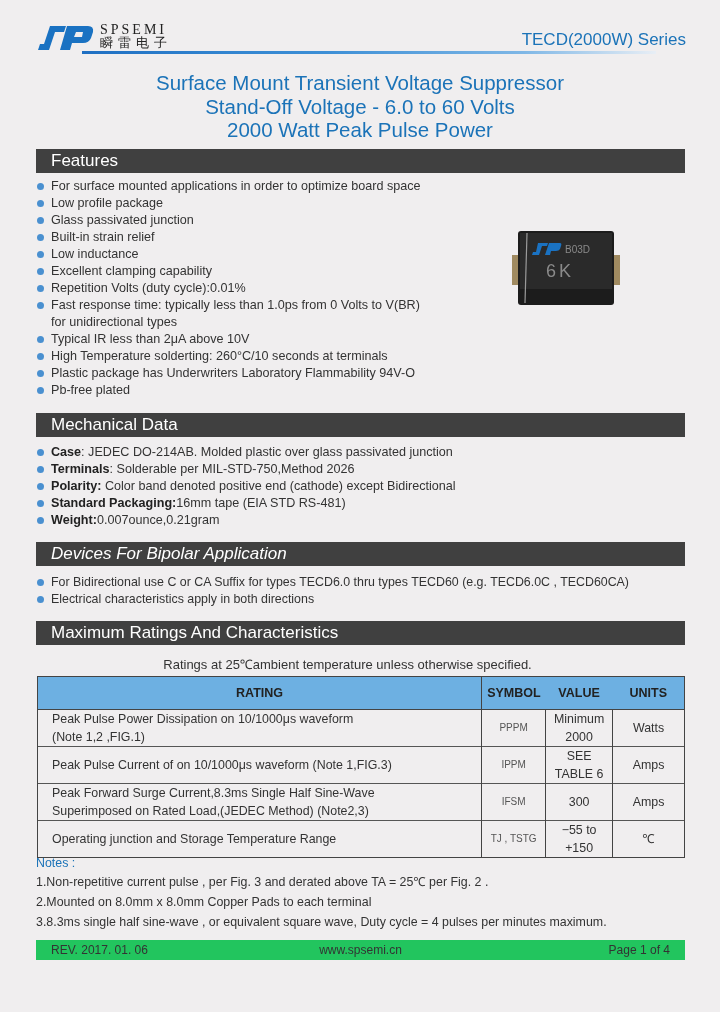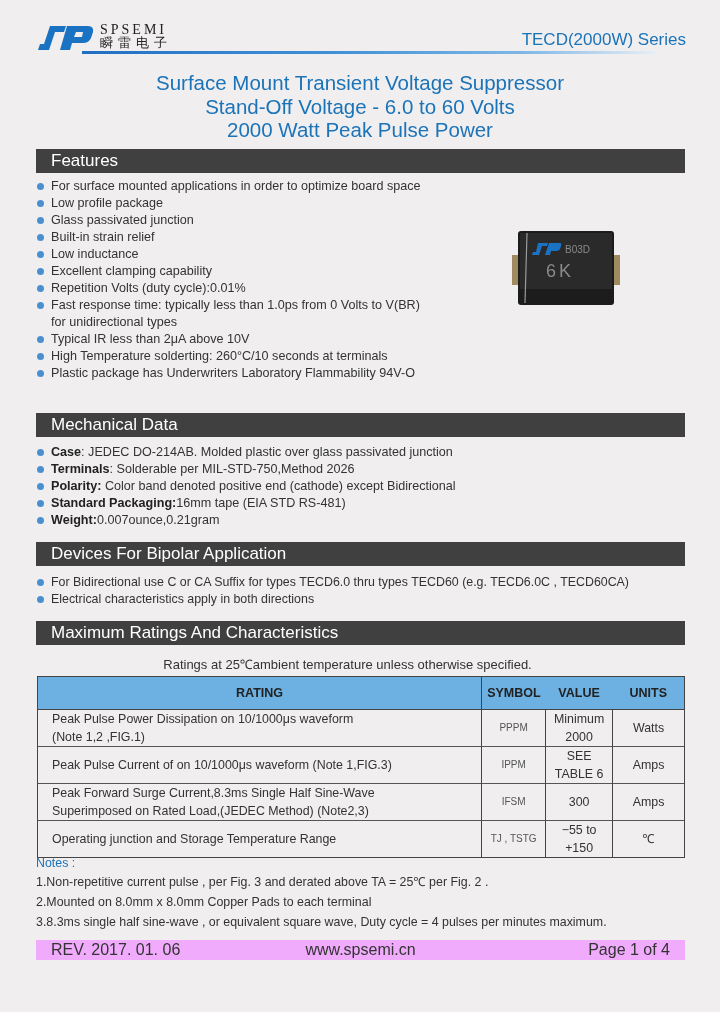--- a/index.html
+++ b/index.html
@@ -39,21 +39,21 @@
     table.ratings td.c-rating { padding-left: 14px; border-left: 1px solid #444; }
     table.ratings td.c-sym { text-align: center; border-left: 1px solid #444; font-size: 10px; color: #555; }
     table.ratings td.c-val { text-align: center; border-left: 1px solid #444; border-right: 1px solid #444; }
     table.ratings td.c-unit { text-align: center; border-right: 1px solid #444; }
     table.ratings tr:last-child td { border-bottom: 1px solid #444; }
 
     .notes { position: absolute; left: 36px; top: 855px; font-size: 12.4px; color: #333; }
     .notes .notes-title { color: #1b73b8; line-height: 17px; }
     .notes p { line-height: 20px; }
 
-    .footer { position: absolute; left: 36px; top: 940px; width: 649px; height: 20px; background: #f0abfc; font-size: 16px; color: #333; line-height: 20px; padding-left: 43px; }
+    .footer { position: absolute; left: 36px; top: 940px; width: 649px; height: 20px; background: #22c55e; font-size: 12px; color: #333; line-height: 20px; padding-left: 43px; }
     .footer .rev { position: absolute; left: 15px; }
     .footer .url { position: absolute; left: 0; width: 100%; text-align: center; }
     .footer .page { position: absolute; right: 15px; }
   </style>
 </head>
 <body>
 
 <div class="header">
   <svg class="logo" viewBox="0 0 60 28">
     <path d="M14 2 L30 2 L28 8 L19 8 L13 26 L2 26 L4 20 L8 20 Z" fill="#1a72c2"></path>
@@ -79,20 +79,21 @@
   <li>Glass passivated junction</li>
   <li>Built-in strain relief</li>
   <li>Low inductance</li>
   <li>Excellent clamping capability</li>
   <li>Repetition Volts (duty cycle):0.01%</li>
   <li>Fast response time: typically less than 1.0ps from 0 Volts to V(BR)</li>
   <li class="cont">for unidirectional types</li>
   <li>Typical IR less than 2μA above 10V</li>
   <li>High Temperature solderting: 260°C/10 seconds at terminals</li>
   <li>Plastic package has Underwriters Laboratory Flammability 94V-O</li>
+  <li>Pb-free plated</li>
 </ul>
 
 <svg class="chip" viewBox="0 0 112 82">
   <rect x="2" y="30" width="10" height="30" fill="#a08a60"></rect>
   <rect x="100" y="30" width="10" height="30" fill="#a08a60"></rect>
   <rect x="8" y="6" width="96" height="74" rx="3" fill="#1c1c1c"></rect>
   <rect x="10" y="8" width="92" height="56" fill="#2a2a2a"></rect>
   <line x1="17" y1="8" x2="15" y2="78" stroke="#9a9a9a" stroke-width="1.2"></line>
   <path d="M28 18 L38 18 L37 21 L32 21 L29 30 L22 30 L23 27 L26 27 Z" fill="#1a72c2"></path>
   <path d="M35 30 L39 18 L50 18 Q52 18 51 21 L50 24 Q49 26 46 26 L41 26 L40 30 Z" fill="#1a72c2"></path>
@@ -102,21 +103,21 @@
 
 <div class="section-bar" style="top:413px;">Mechanical Data</div>
 <ul class="list" style="top:444px;">
   <li><b>Case</b><span>: </span><span>JEDEC DO-214AB. Molded plastic over glass passivated junction</span></li>
   <li><b>Terminals</b><span>: </span><span>Solderable per MIL-STD-750,Method 2026</span></li>
   <li><b>Polarity:</b><span> </span><span>Color band denoted positive end (cathode) except Bidirectional</span></li>
   <li><b>Standard Packaging:</b><span></span><span>16mm tape (EIA STD RS-481)</span></li>
   <li><b>Weight:</b><span></span><span>0.007ounce,0.21gram</span></li>
 </ul>
 
-<div class="section-bar" style="top:542px;">Devices For Bipolar Application</div>
+<div class="section-bar" style="top:542px;font-style:italic;">Devices For Bipolar Application</div>
 <ul class="list bipolar" style="top:574px;">
   <li>For Bidirectional use C or CA Suffix for types TECD6.0 thru types TECD60  (e.g. TECD6.0C , TECD60CA)</li>
   <li>Electrical characteristics apply in both directions</li>
 </ul>
 
 <div class="section-bar" style="top:621px;">Maximum Ratings And Characteristics</div>
 <div class="ratings-note">Ratings at 25℃ambient temperature unless otherwise specified.</div>
 
 <table class="ratings">
   <colgroup>

